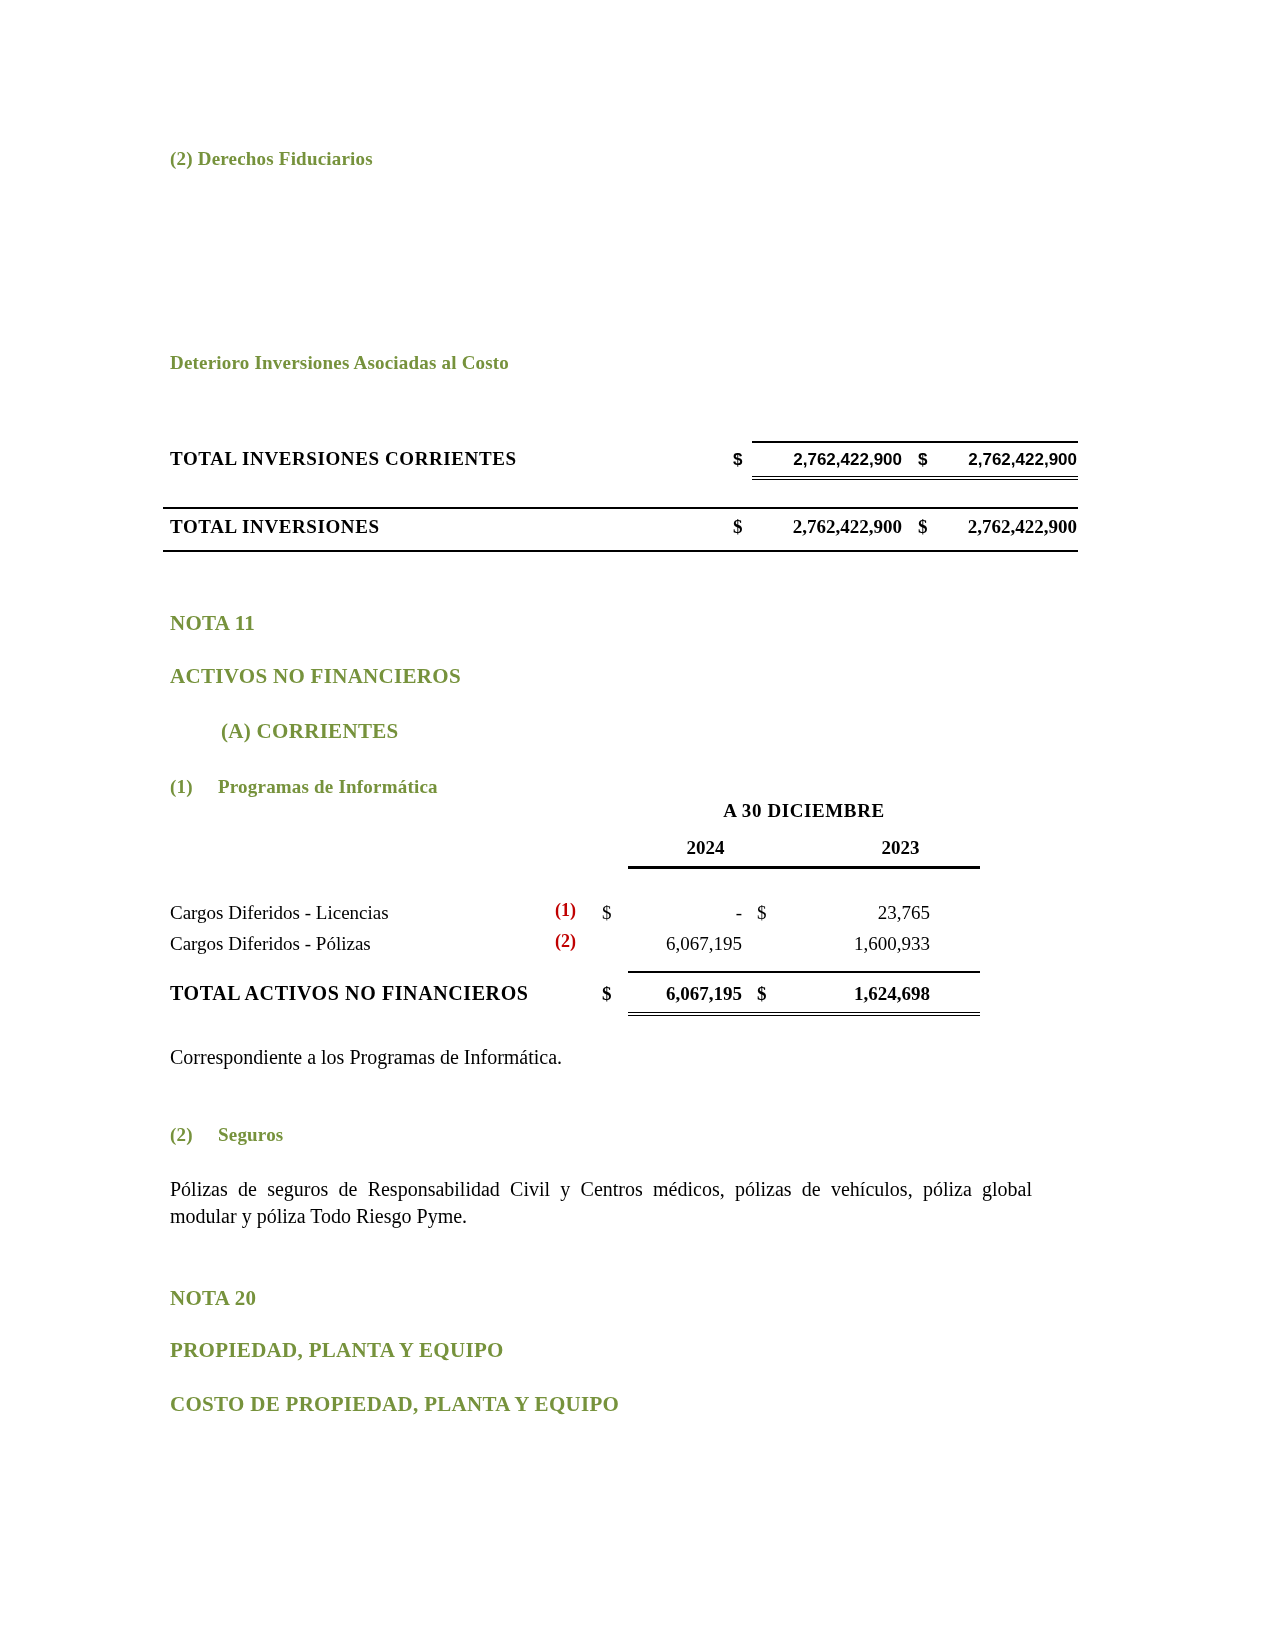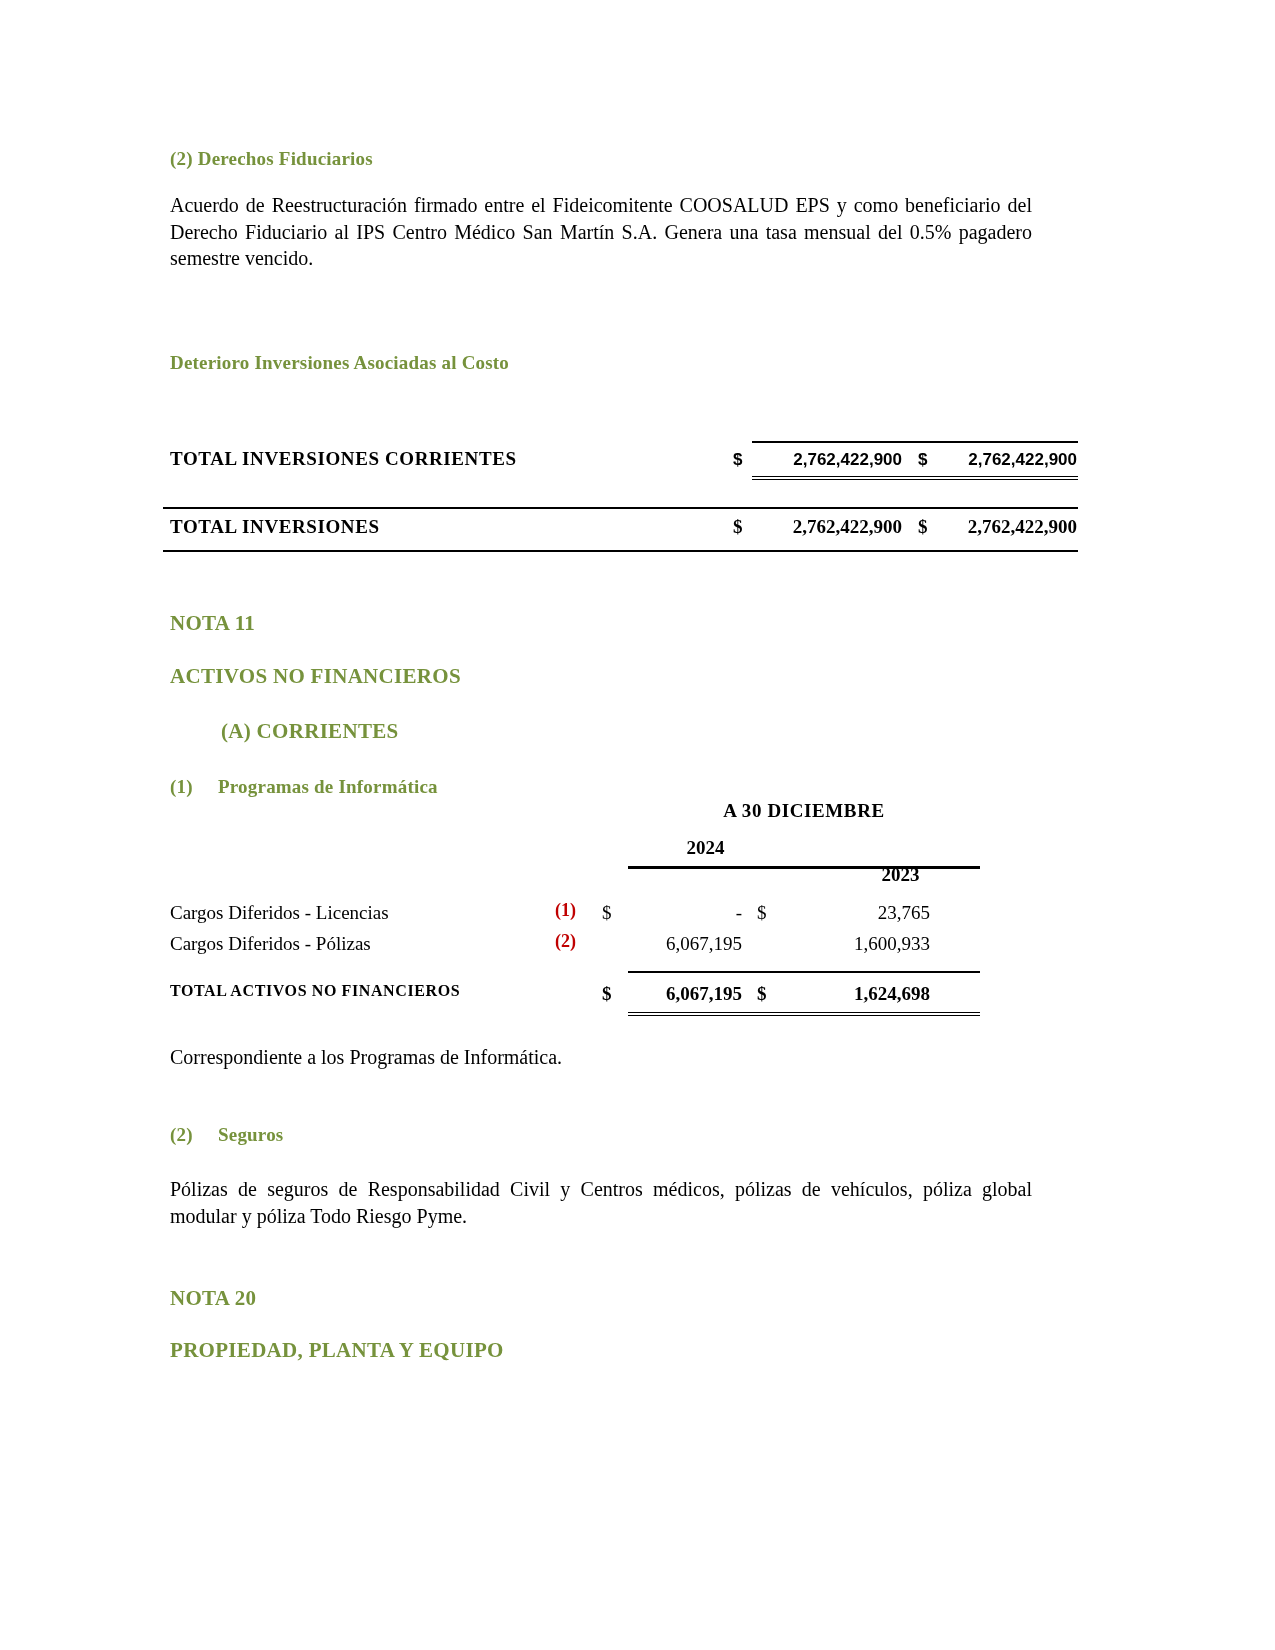--- a/index.html
+++ b/index.html
@@ -33,21 +33,20 @@
   }
   .dbl-bottom { border-bottom:4px double #000; height:0; }
 </style>
 </head>
 <body>
 
 <div class="page">
 
   <div class="abs green h-sm" style="left:170px; top:148px;">(2) Derechos Fiduciarios</div>
 
-  <div class="abs body-text" style="left:170px; top:192px; width:862px;">Acuerdo de Reestructuración firmado entre el Fideicomitente COOSALUD EPS y como beneficiario del Derecho Fiduciario al IPS Centro Médico San Martín S.A. Genera una tasa mensual del 0.5% pagadero semestre vencido.</div>
 
   <div class="abs green h-sm" style="left:170px; top:352px;">Deterioro Inversiones Asociadas al Costo</div>
 
   <div class="abs rule-box-a"></div>
 
   <div>
     <span class="abs cell bold lbl-caps" style="left:170px; top:448px;text-align:center;">TOTAL INVERSIONES CORRIENTES</span>
     <span class="abs sans bold" style="left:733px; top:450px;">$</span>
     <span class="abs sans bold right" style="left:762px; top:450px; width:140px;">2,762,422,900</span>
     <span class="abs sans bold" style="left:918px; top:450px;">$</span>
@@ -68,21 +67,21 @@
   <div class="abs green h-lg" style="left:170px; top:664px;">ACTIVOS NO FINANCIEROS</div>
   <div class="abs green h-lg" style="left:221px; top:719px;">(A) CORRIENTES</div>
 
   <div>
     <span class="abs green h-sm" style="left:170px; top:776px;">(1)</span>
     <span class="abs green h-sm" style="left:218px; top:776px;">Programas de Informática</span>
   </div>
 
   <div class="abs cell bold center lbl-caps" style="left:628px; top:800px; width:352px;">A 30 DICIEMBRE</div>
   <div class="abs cell bold center" style="left:648px; top:837px; width:115px;">2024</div>
-  <div class="abs cell bold center" style="left:843px; top:864px; width:115px;">2023</div>
+  <div class="abs cell bold center" style="left:843px; top:837px; width:115px;">2023</div>
   <div class="abs rule" style="left:628px; top:866px; width:352px; height:3px;"></div>
 
   <div>
     <span class="abs cell" style="left:170px; top:902px;text-align:right;">Cargos Diferidos - Licencias</span>
     <span class="abs red" style="left:555px; top:900px; font-size:18px;">(1)</span>
     <span class="abs cell" style="left:602px; top:902px;">$</span>
     <span class="abs cell right" style="left:628px; top:902px; width:114px;">-</span>
     <span class="abs cell" style="left:757px; top:902px;">$</span>
     <span class="abs cell right" style="left:788px; top:902px; width:142px;">23,765</span>
   </div>
@@ -90,34 +89,35 @@
   <div>
     <span class="abs cell" style="left:170px; top:933px;">Cargos Diferidos - Pólizas</span>
     <span class="abs red" style="left:555px; top:931px; font-size:18px;">(2)</span>
     <span class="abs cell right" style="left:628px; top:933px; width:114px;">6,067,195</span>
     <span class="abs cell right" style="left:788px; top:933px; width:142px;">1,600,933</span>
   </div>
 
   <div class="abs rule" style="left:628px; top:971px; width:352px; height:2px;"></div>
 
   <div>
-    <span class="abs cell bold lbl-caps" style="left:170px; top:982px; font-size:16px;">TOTAL ACTIVOS NO FINANCIEROS</span>
+    <span class="abs cell bold lbl-caps" style="left:170px; top:982px; font-size:20px;">TOTAL ACTIVOS NO FINANCIEROS</span>
     <span class="abs cell bold" style="left:602px; top:983px;">$</span>
     <span class="abs cell bold right" style="left:628px; top:983px; width:114px;">6,067,195</span>
     <span class="abs cell bold" style="left:757px; top:983px;">$</span>
     <span class="abs cell bold right" style="left:788px; top:983px; width:142px;">1,624,698</span>
   </div>
 
   <div class="abs dbl-bottom" style="left:628px; top:1012px; width:352px;"></div>
 
   <div class="abs" style="left:170px; top:1046px; font-size:20px;">Correspondiente a los Programas de Informática.</div>
 
   <div>
     <span class="abs green h-sm" style="left:170px; top:1124px;">(2)</span>
     <span class="abs green h-sm" style="left:218px; top:1124px;">Seguros</span>
   </div>
 
   <div class="abs body-text" style="left:170px; top:1176px; width:862px;">Pólizas de seguros de Responsabilidad Civil y Centros médicos, pólizas de vehículos, póliza global modular y póliza Todo Riesgo Pyme.</div>
 
   <div class="abs green h-lg" style="left:170px; top:1286px;">NOTA 20</div>
   <div class="abs green h-lg" style="left:170px; top:1338px;">PROPIEDAD, PLANTA Y EQUIPO</div>
+  <div class="abs green h-lg" style="left:170px; top:1392px;">COSTO DE PROPIEDAD, PLANTA Y EQUIPO</div>
 
 </div>
 
 </body></html>

